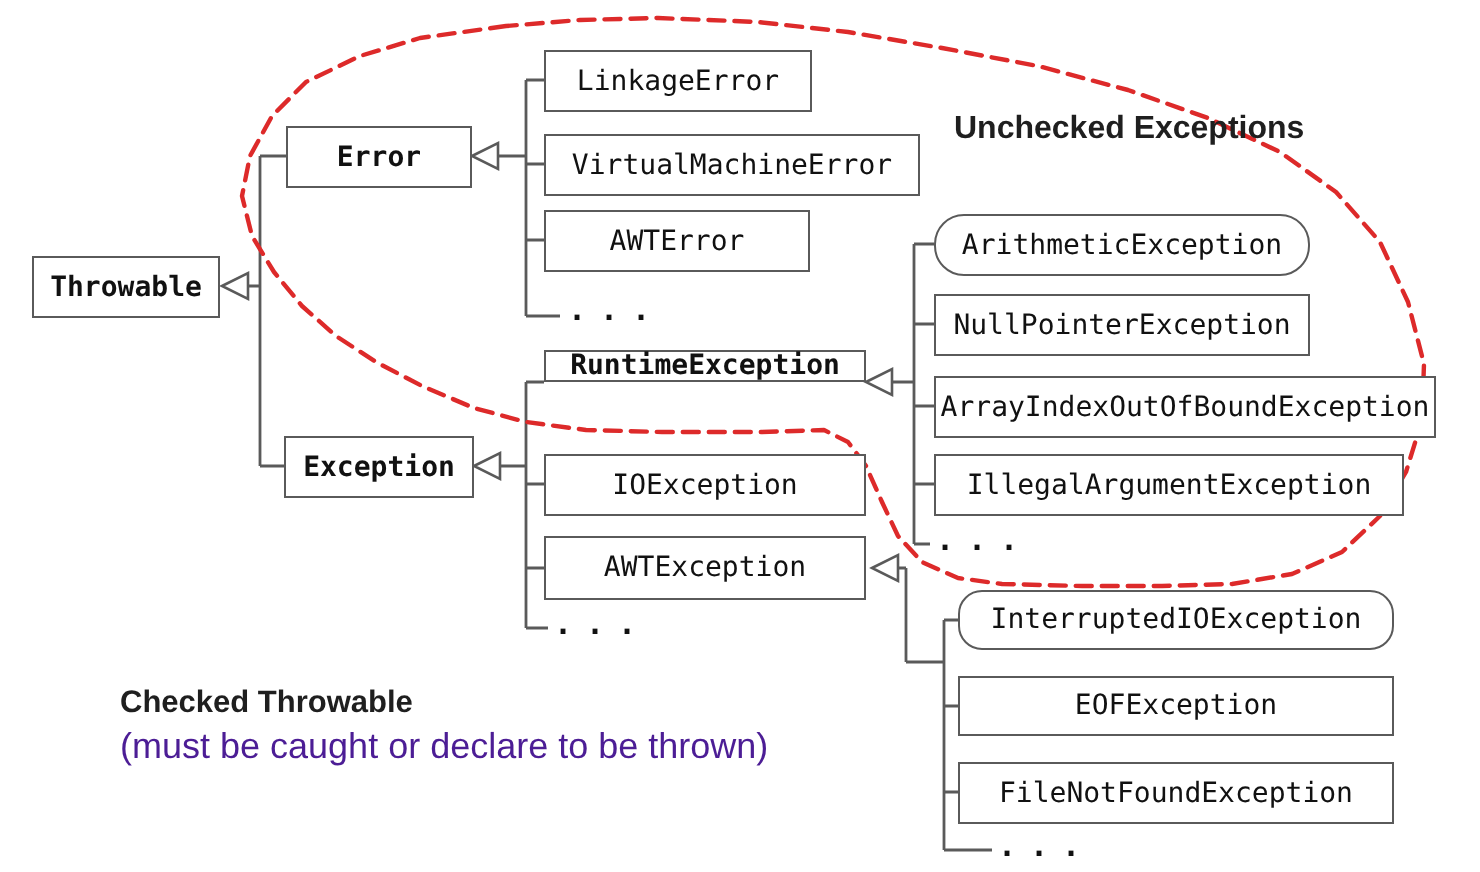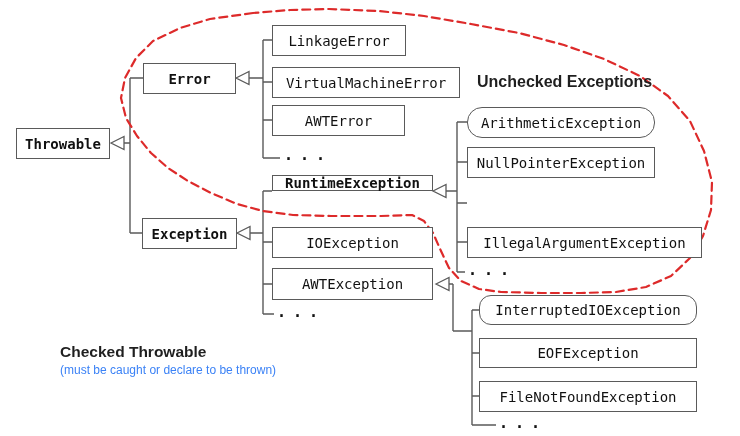--- a/index.html
+++ b/index.html
@@ -5,23 +5,23 @@
   html,body{margin:0;padding:0;background:#ffffff;}
   #stage{position:relative;width:740px;height:436px;background:#ffffff;overflow:hidden;
          font-family:"DejaVu Sans Mono","Liberation Mono",monospace;}
   #wires{position:absolute;left:0;top:0;width:740px;height:436px;}
   .node{position:absolute;box-sizing:border-box;background:#ffffff;border:1.5px solid #5a5a5a;
         display:flex;align-items:center;justify-content:center;
         font-size:14px;color:#111111;white-space:nowrap;z-index:2;}
   .em{font-weight:bold;}
   .more{position:absolute;font-weight:bold;font-size:15px;color:#111111;letter-spacing:7px;z-index:2;line-height:14px;}
   .lbl{position:absolute;font-family:"Liberation Sans",sans-serif;color:#1f1f1f;white-space:nowrap;z-index:2;}
-  #lbl-unchecked{left:477px;top:73px;font-size:16px;font-weight:bold;}
+  #lbl-unchecked{left:477px;top:56px;font-size:16px;font-weight:bold;}
   #lbl-checked{left:60px;top:343px;font-size:15.5px;font-weight:bold;}
-  #lbl-checked-sub{left:60px;top:363px;font-size:12px;font-weight:normal;color:#3b82f6;}
+  #lbl-checked-sub{left:60px;top:363px;font-size:18px;font-weight:normal;color:#4c1d95;}
 
   #n-throwable{left:16px;top:128px;width:94px;height:31px;}
   #n-error{left:143px;top:63px;width:93px;height:31px;}
   #n-exception{left:142px;top:218px;width:95px;height:31px;}
   #n-linkage{left:272px;top:25px;width:134px;height:31px;}
   #n-vme{left:272px;top:67px;width:188px;height:31px;}
   #n-awterror{left:272px;top:105px;width:133px;height:31px;}
   #n-runtime{left:272px;top:175px;width:161px;height:16px;}
   #n-ioex{left:272px;top:227px;width:161px;height:31px;}
   #n-awtex{left:272px;top:268px;width:161px;height:32px;}
@@ -75,20 +75,21 @@
   <div class="node" id="n-awterror">AWTError</div>
   <div class="more" id="m-error">...</div>
 
   <div class="node em" id="n-runtime">RuntimeException</div>
   <div class="node" id="n-ioex">IOException</div>
   <div class="node" id="n-awtex">AWTException</div>
   <div class="more" id="m-exception">...</div>
 
   <div class="node" id="n-arith">ArithmeticException</div>
   <div class="node" id="n-nullp">NullPointerException</div>
+  <div class="node" id="n-arrayindex">ArrayIndexOutOfBoundException</div>
   <div class="node" id="n-illegal">IllegalArgumentException</div>
   <div class="more" id="m-runtime">...</div>
 
   <div class="node" id="n-interrupted">InterruptedIOException</div>
   <div class="node" id="n-eof">EOFException</div>
   <div class="node" id="n-fnf">FileNotFoundException</div>
   <div class="more" id="m-awt">...</div>
 
   <div class="lbl" id="lbl-unchecked">Unchecked Exceptions</div>
   <div class="lbl" id="lbl-checked">Checked Throwable</div>

